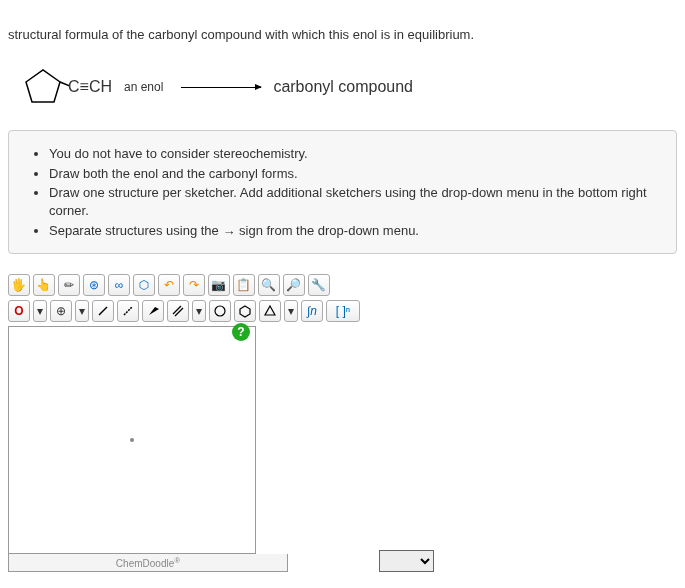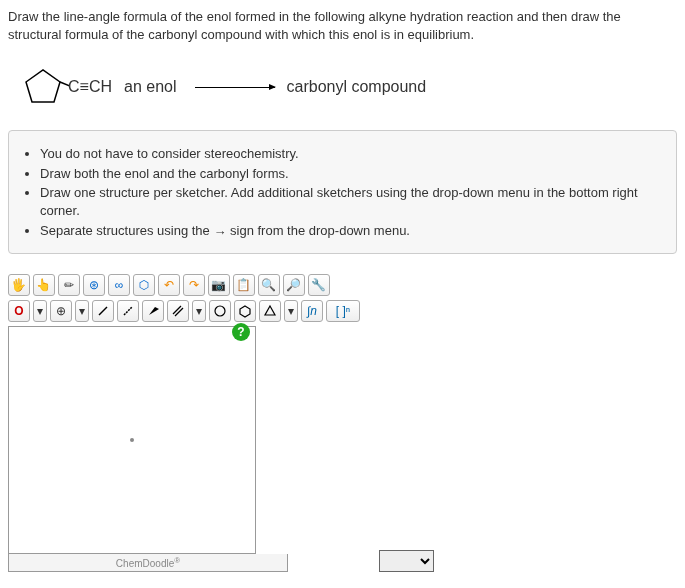--- a/index.html
+++ b/index.html
@@ -37,21 +37,21 @@
     .reagent-wrap {
       display: flex;
       flex-direction: column;
       align-items: center;
       position: relative;
     }
     .reagent-top { margin-bottom: -1px; }
     .reagent-bottom { margin-top: -1px; }
     .enol-text {
       margin: 0 12px;
-      font-size: 16px;
+      font-size: 12px;
     }
     .arrow2 {
       border-top: 1.5px solid #000;
       width: 80px;
       position: relative;
       margin: 0 6px;
     }
     .arrow2::after {
       content: "";
       position: absolute;
@@ -62,21 +62,21 @@
       border-bottom: 3.5px solid transparent;
     }
     .carbonyl-text {
       font-size: 16px;
       margin-left: 6px;
     }
     .instructions-box {
       border: 1px solid #ccc;
       border-radius: 4px;
       background: #f7f7f7;
-      padding: 12px 11px;
+      padding: 12px 20px;
       margin-bottom: 18px;
     }
     .instructions-box ul {
       list-style: disc;
       padding-left: 20px;
     }
     .instructions-box li {
       margin: 2px 0;
       line-height: 1.35;
     }
@@ -166,21 +166,21 @@
       height: 22px;
       border: 1px solid #666;
       background: #eee;
       font-size: 12px;
     }
   </style>
 </head>
 <body>
 
 <div class="question-text">
-  <span>Draw the line-angle formula of the enol formed in the following alkyne hydration reaction and then draw the</span><br>
+  <br>
   <span>structural formula of the carbonyl compound with which this enol is in equilibrium.</span>
 </div>
 
 <div class="reaction-scheme">
   <div class="molecule">
     <svg class="cyclopentane-svg" viewBox="0 0 52 46">
       <polygon points="8,18 25,6 42,18 36,38 14,38" fill="none" stroke="#000" stroke-width="1.5"></polygon>
       <line x1="42" y1="18" x2="52" y2="22" stroke="#000" stroke-width="1.5"></line>
     </svg>
     <span class="alkyne-label">C≡CH</span>

